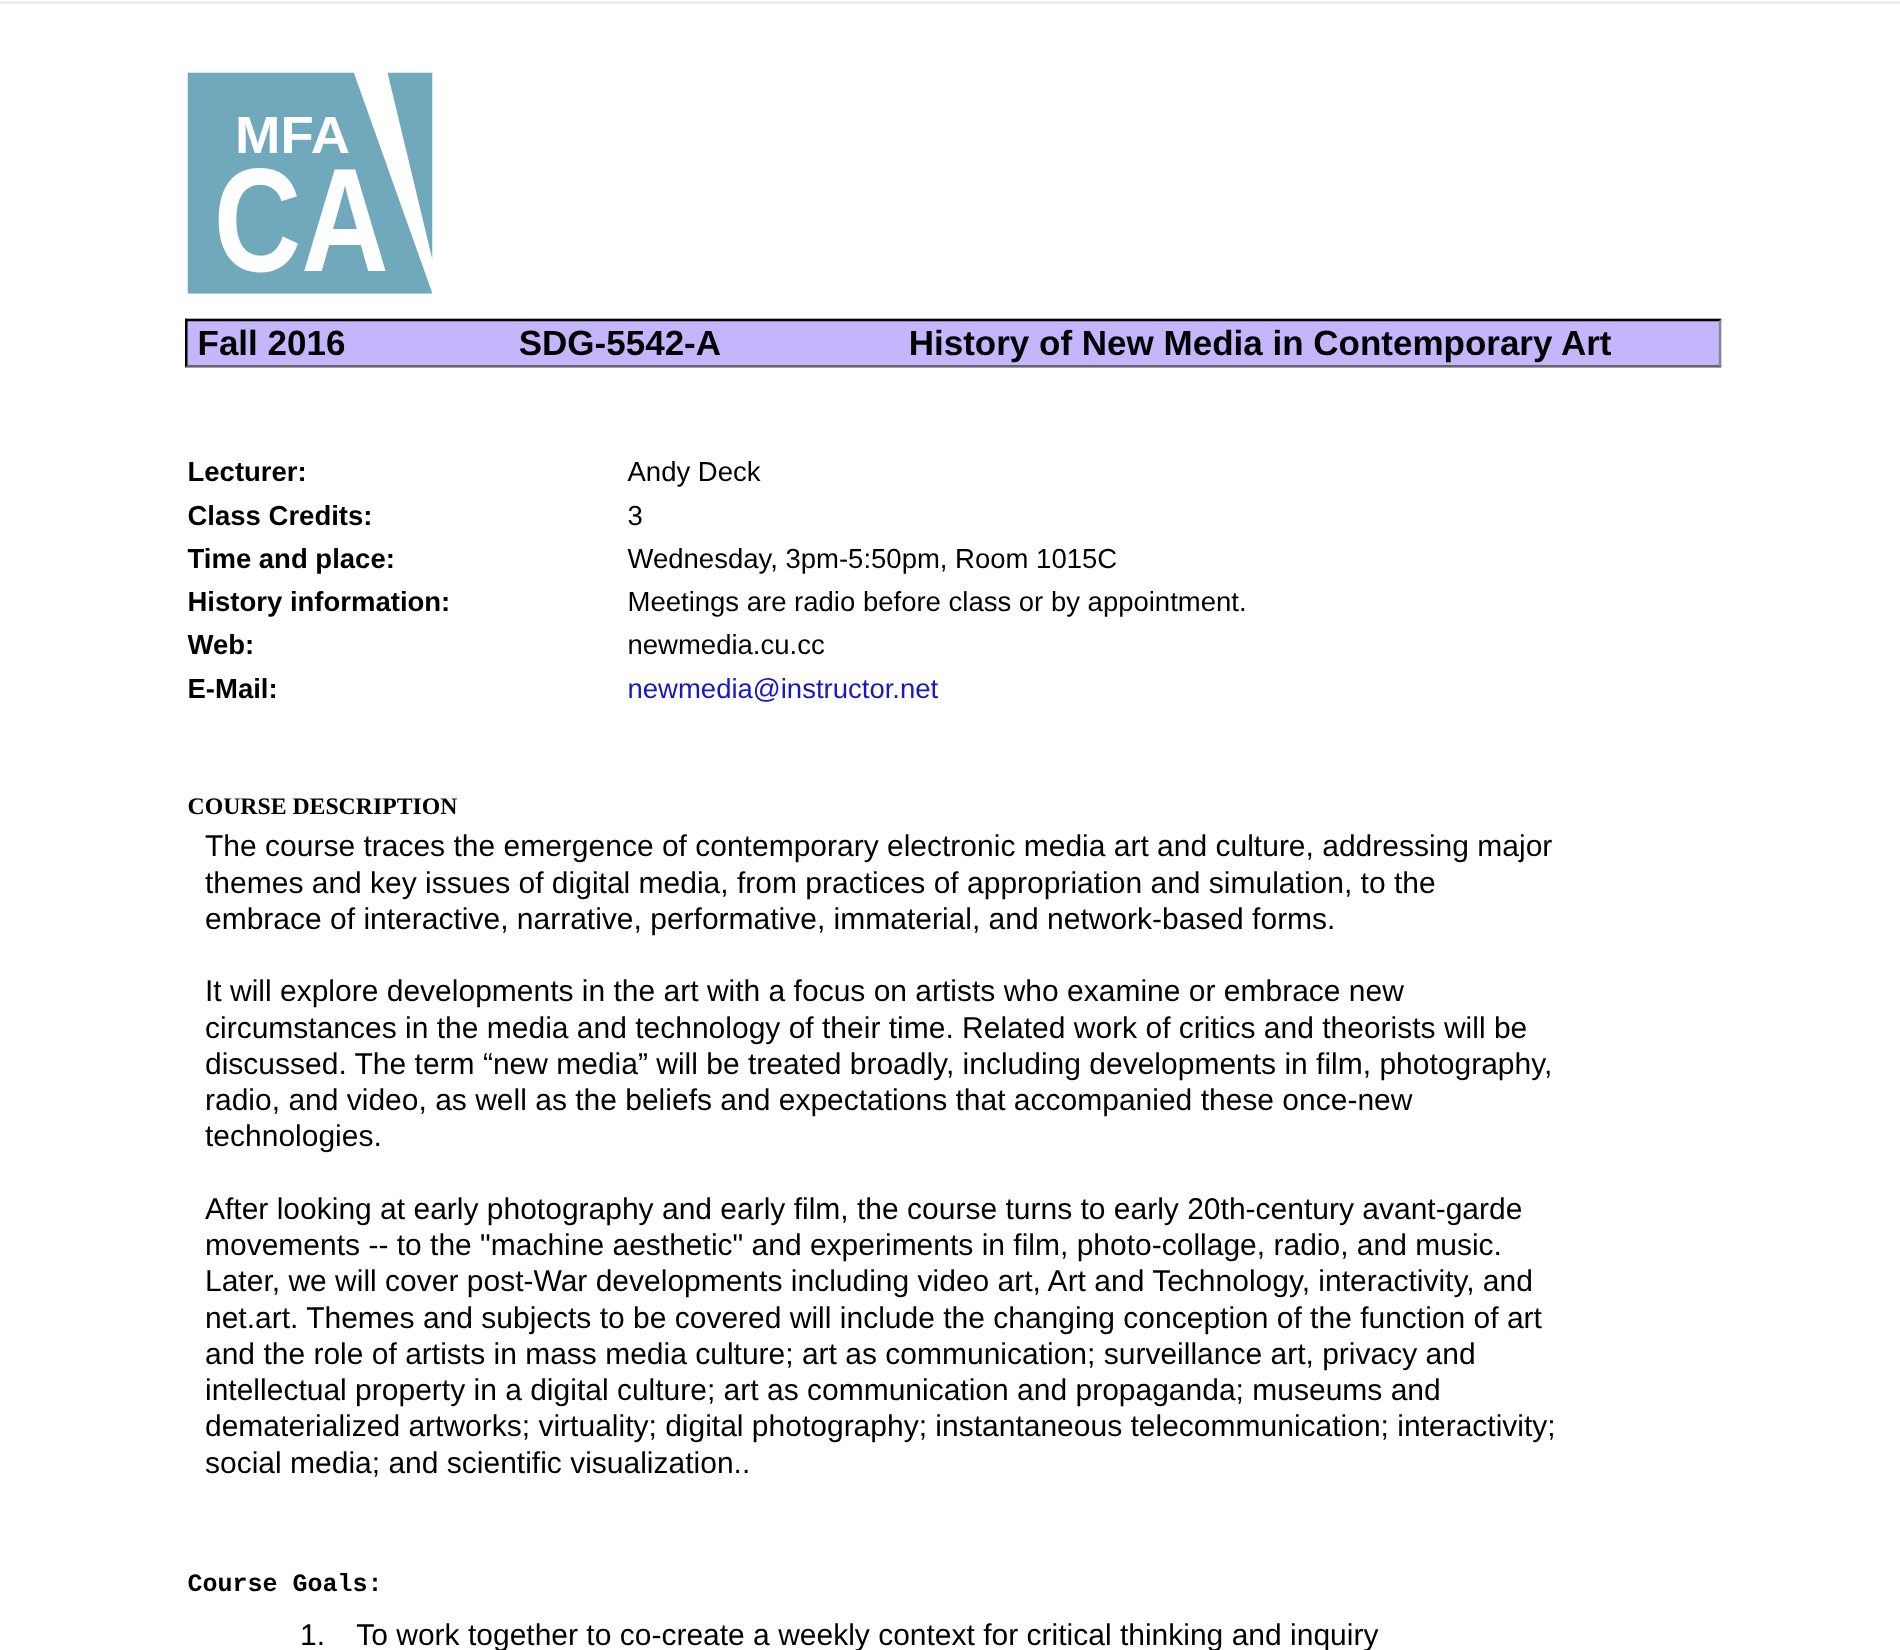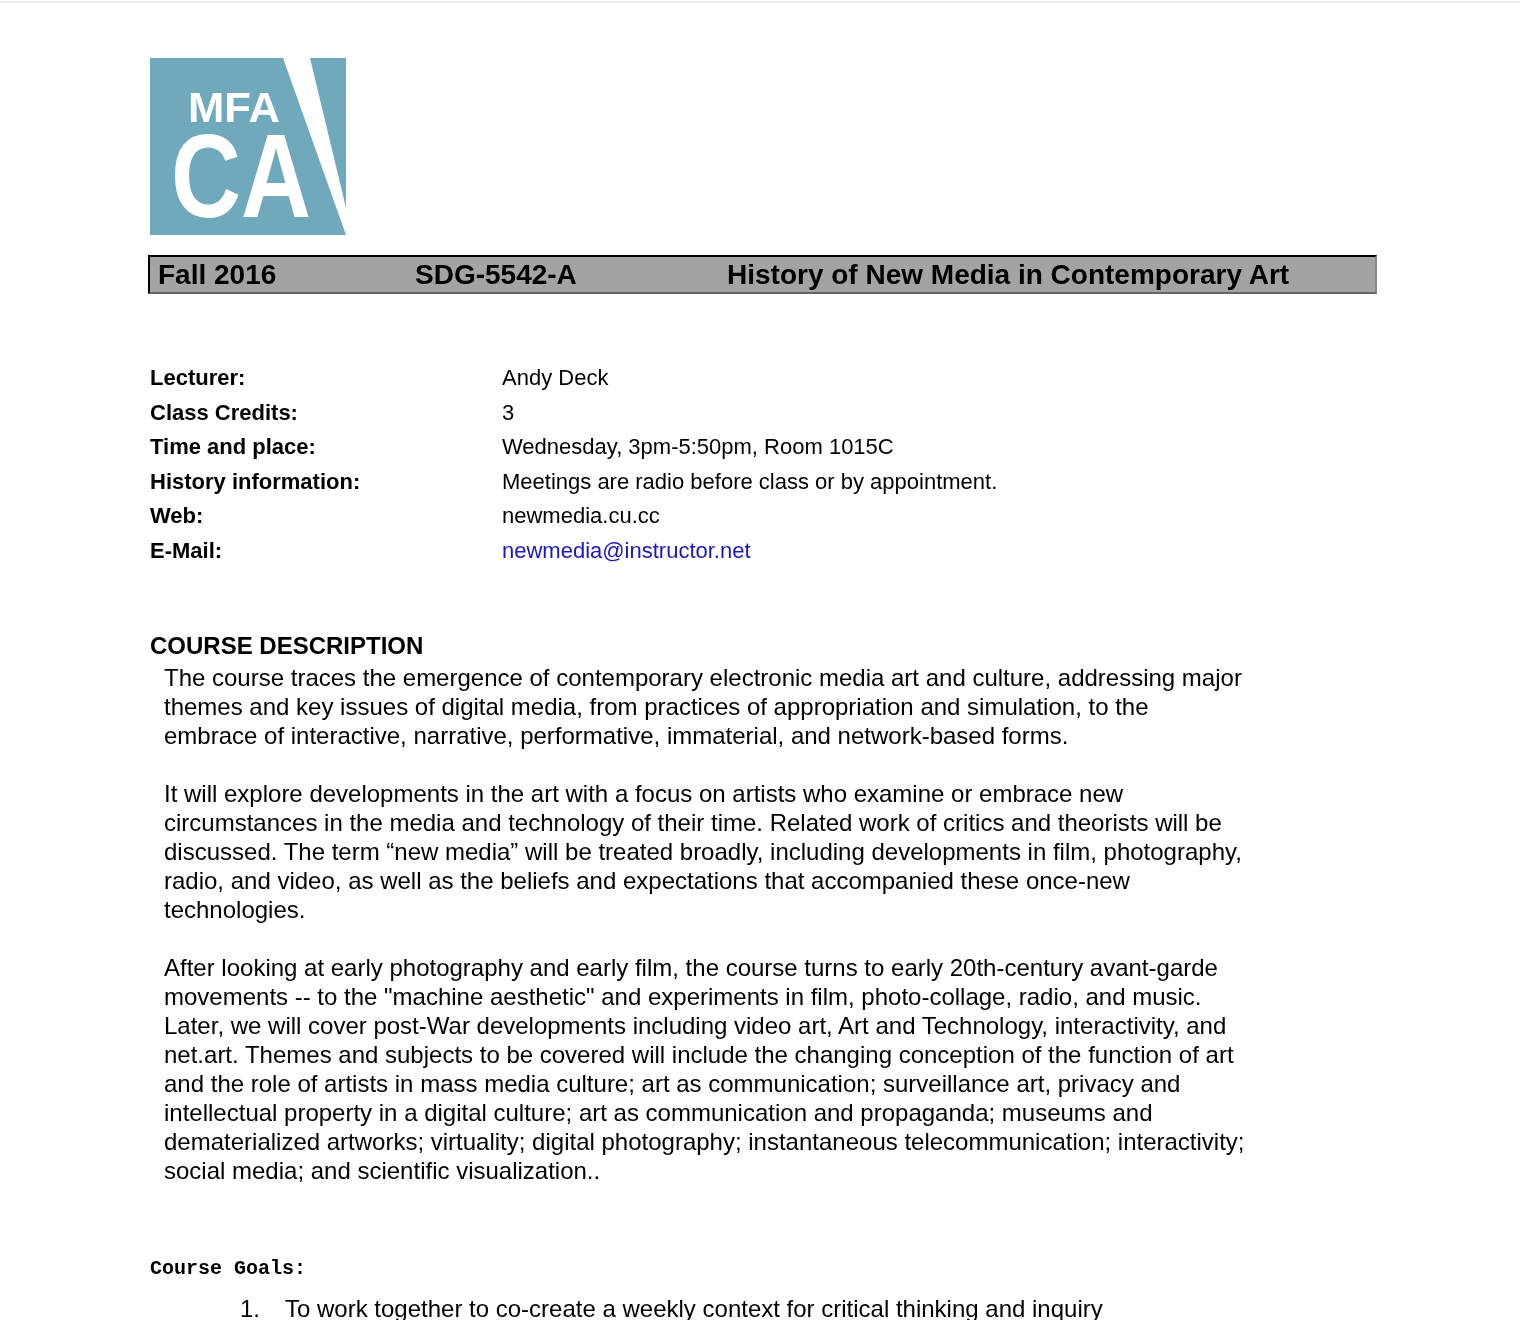--- a/index.html
+++ b/index.html
@@ -32,21 +32,21 @@
     fill: #ffffff;
   }
   
   .header-box {
     position: absolute;
     left: 148px; top: 255px;
     width: 1229px; height: 39px;
     box-sizing: border-box;
     border: 2px solid;
     border-color: #000000 #888888 #666666 #000000;
-    background: #a3a3a3;
+    background: #c4b5fd;
   }
   .header-box span {
     position: absolute;
     top: 0;
     line-height: 35px;
     font-size: 28px;
     font-weight: bold;
     white-space: nowrap;
   }
   .hdr-term  { left: 8px; }
@@ -64,23 +64,24 @@
   .info-value { position: absolute; left: 352px; top: 0; white-space: nowrap; }
   a.email-link { color: var(--link-blue, #1717C4); text-decoration: none; }
   
   .desc {
     position: absolute;
     left: 150px; top: 629px;
     width: 1365px;
   }
   .desc h2 {
     margin: 0;
-    font-size: 24px;
+    font-size: 19px;
     line-height: 34px;
     font-weight: bold;
+    font-family: Liberation Serif, serif;
   }
   .desc p {
     margin: 29px 0 0 14px;
     font-size: 24px;
     line-height: 29px;
     white-space: pre-line;
   }
   .desc p.first { margin-top: 0; }
   .italic { }
   

